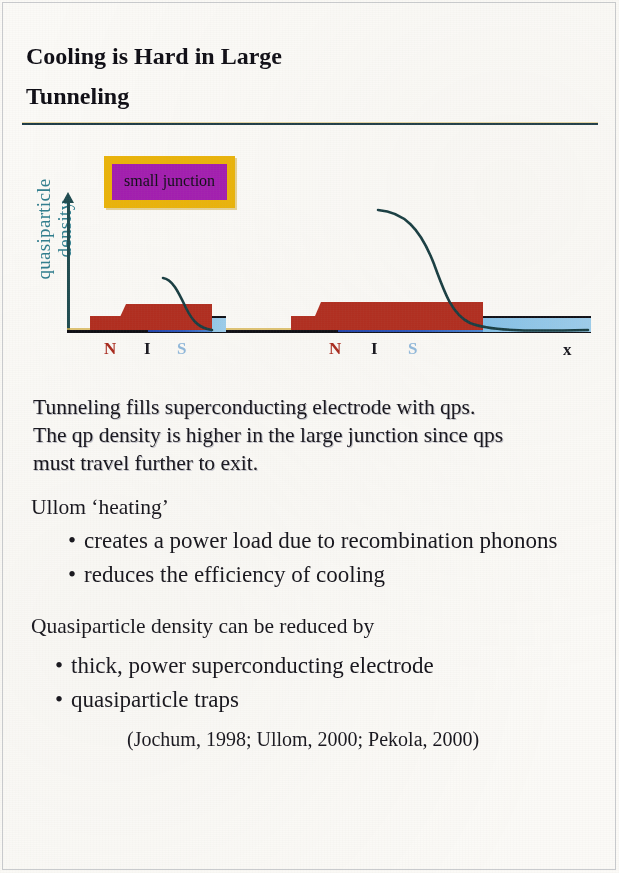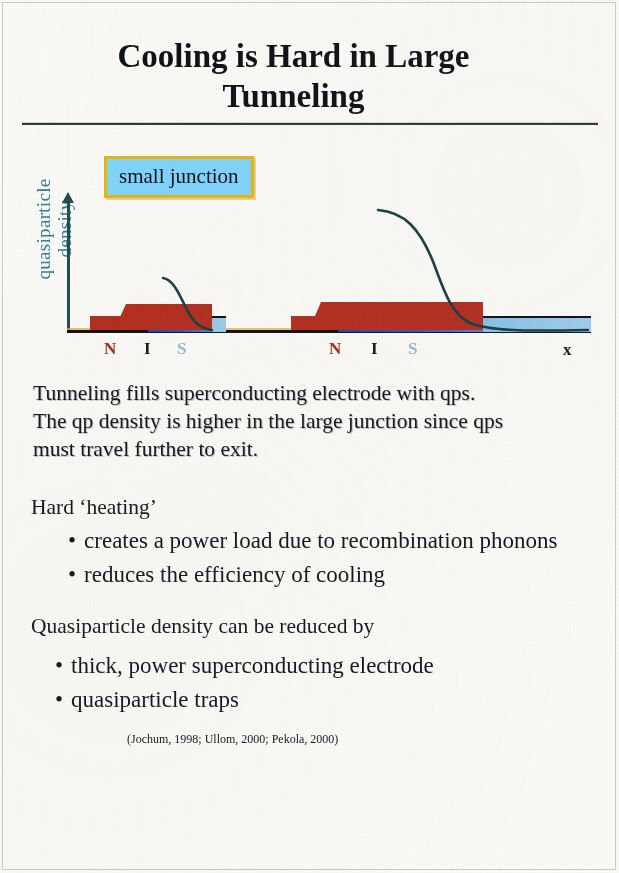--- a/index.html
+++ b/index.html
@@ -40,26 +40,26 @@
 
   .slide {
     position: absolute;
     inset: 0;
     z-index: 5;
   }
 
   
   .title {
     position: absolute;
-    left: 14px;
+    left: 26px;
     top: 36px;
     width: 559px;
-    text-align: center;
+    text-align: left;
     font-weight: bold;
-    font-size: 33px;
+    font-size: 24px;
     line-height: 40px;
     letter-spacing: 0px;
     color: #0d0c14;
   }
   .title-rule {
     position: absolute;
     left: 22px;
     top: 123px;
     width: 576px;
     height: 2px;
@@ -70,24 +70,24 @@
   
   .diagram {
     position: absolute;
     left: 0;
     top: 148px;
     width: 619px;
     height: 225px;
   }
   .callout {
     position: absolute;
-    border: 3px solid #eab308;
-    background: #7dd3fc;
+    border: 8px solid #eab308;
+    background: #a21caf;
     box-shadow: 2px 2px 0 rgba(212,176,72,0.55);
-    font-size: 21px;
+    font-size: 16px;
     line-height: 30px;
     padding: 2px 12px 4px 12px;
     color: #0d0c14;
     white-space: nowrap;
   }
   .callout-small { left: 104px; top: 8px; }
   .callout-large { left: 336px; top: 8px; }
 
   .ylabel {
     position: absolute;
@@ -173,34 +173,35 @@
   
   .body-text { position: absolute; left: 0; top: 0; width: 619px; }
   .para {
     position: absolute;
     font-size: 21.5px;
     line-height: 28px;
     color: #111018;
   }
   .para.embossed {
     text-shadow: 1px 1px 0 rgba(185,185,195,0.85);
+    margin-top: 14px;
   }
   .bullet {
     position: absolute;
     font-size: 23px;
     line-height: 28px;
     color: #111018;
   }
   .bullet:before {
     content: "\2022";
     margin-right: 8px;
   }
   .citation {
     position: absolute;
-    font-size: 12px;
+    font-size: 20px;
     line-height: 24px;
     color: #14131b;
   }
 </style>
 </head>
 <body>
 
 <div class="slide">
 
   <div class="title">
@@ -257,21 +258,21 @@
 
     <div class="tick-label tick-x" style="left:563px; top:192px;">x</div>
   </div>
 
   <div class="body-text">
 
     <div class="para embossed" style="left:33px; top:379px;">Tunneling fills superconducting electrode with qps.</div>
     <div class="para embossed" style="left:33px; top:407px;">The  qp density is higher in the large junction since qps</div>
     <div class="para embossed" style="left:33px; top:435px;">must travel further to exit.</div>
 
-    <div class="para" style="left:31px; top:493px;">Hard ‘heating’</div>
+    <div class="para" style="left:31px; top:493px;">Ullom ‘heating’</div>
     <div class="bullet" style="left:68px; top:527px;">creates a power load due to recombination phonons</div>
     <div class="bullet" style="left:68px; top:561px;">reduces the efficiency of cooling</div>
 
     <div class="para" style="left:31px; top:612px;">Quasiparticle density can be reduced by</div>
     <div class="bullet" style="left:55px; top:652px;">thick, power superconducting electrode</div>
     <div class="bullet" style="left:55px; top:686px;">quasiparticle traps</div>
 
     <div class="citation" style="left:127px; top:727px;">(Jochum, 1998; Ullom, 2000; Pekola, 2000)</div>
   </div>
 

